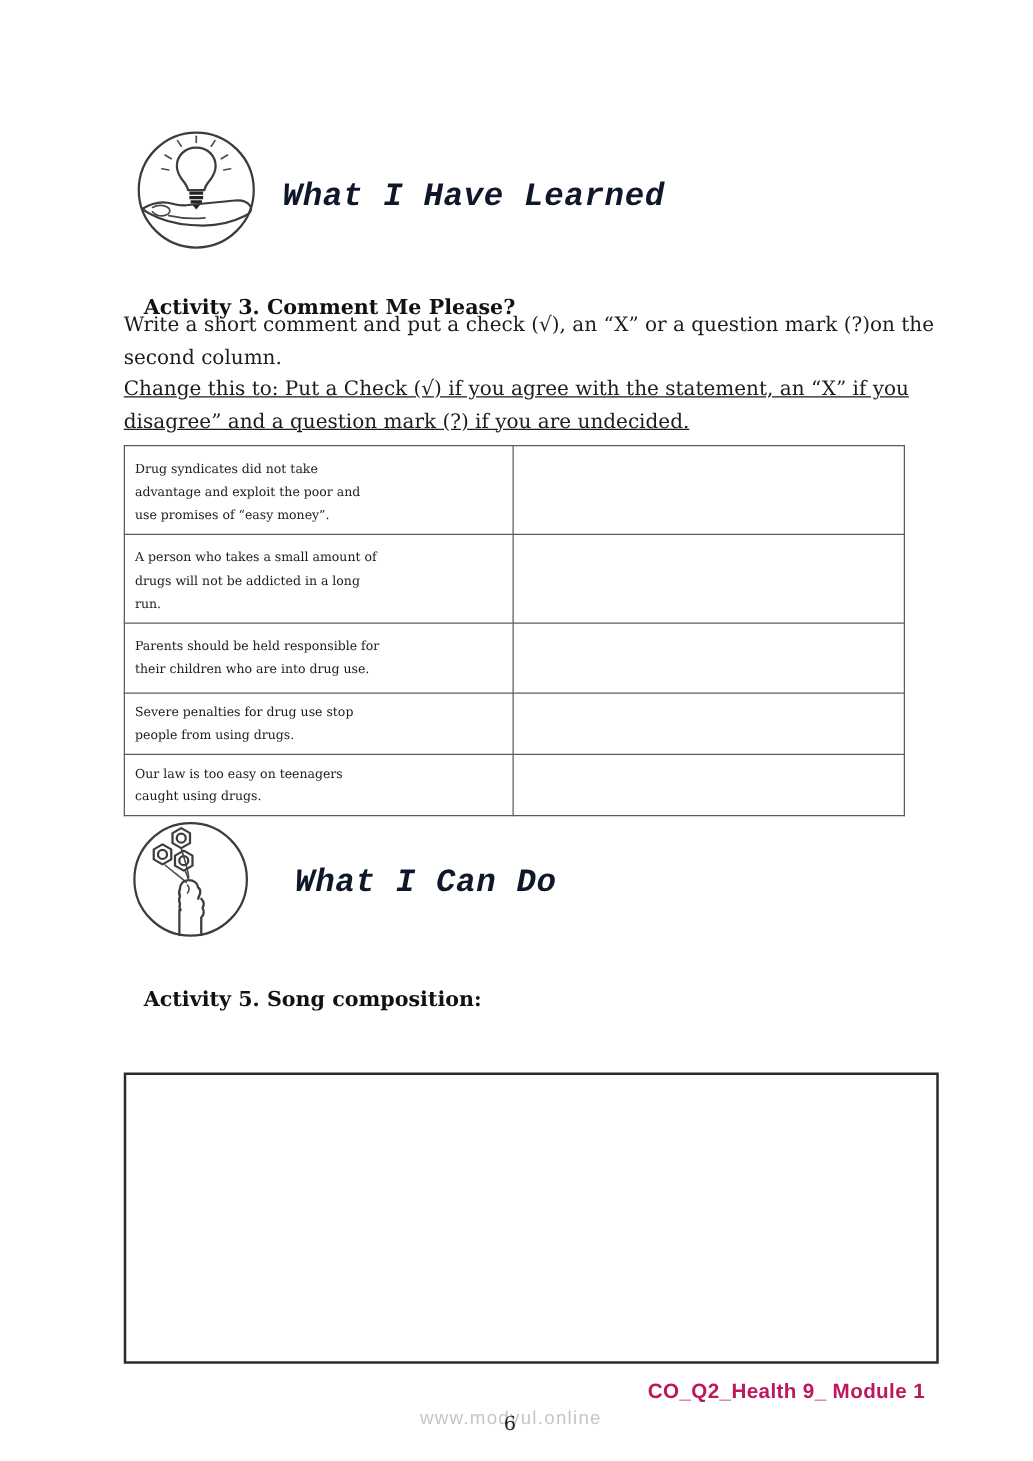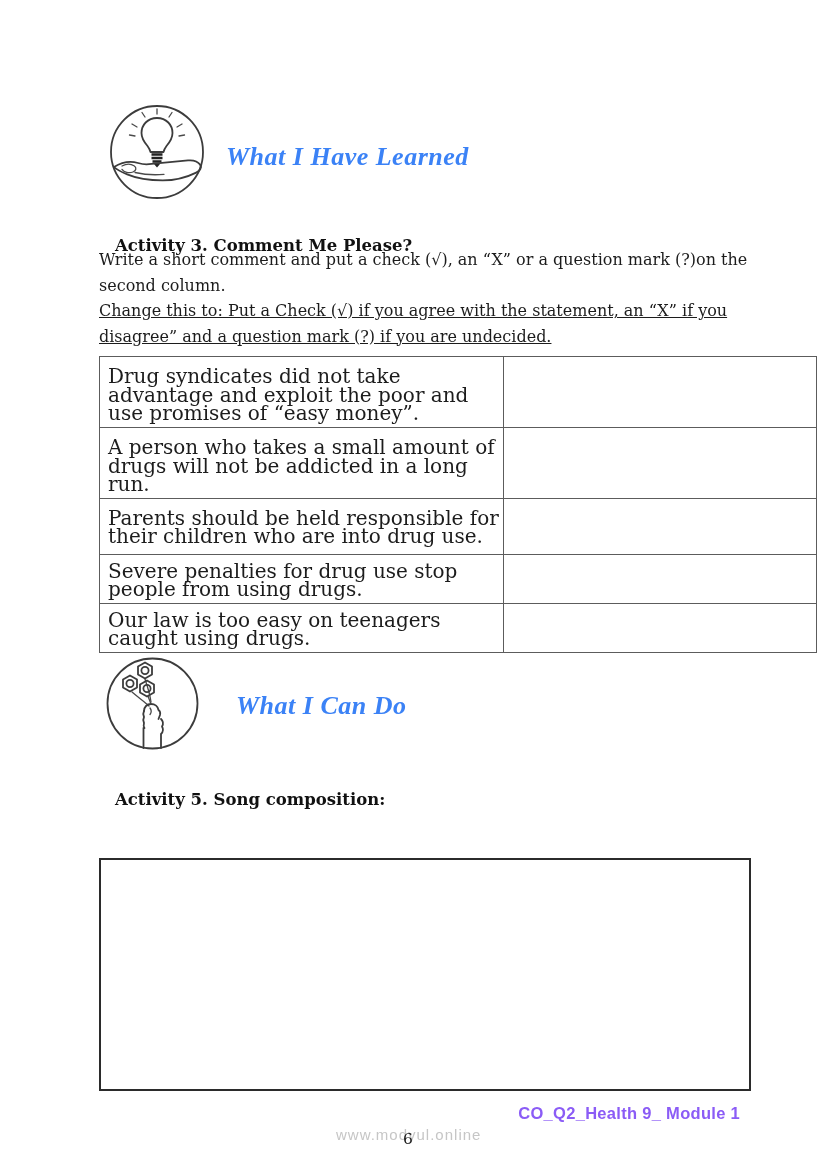--- a/index.html
+++ b/index.html
@@ -9,26 +9,26 @@
     height: 1169px;
     background: #ffffff;
     font-family: "DejaVu Serif", "Liberation Serif", serif;
     color: #1c1c1c;
     overflow: hidden;
   }
   .sec-header { position: absolute; display: flex; align-items: center; }
   .sec-header .icon { display: inline-block; line-height: 0; }
   .sec-title {
     margin: 0;
-    font-family: Liberation Serif, serif;
+    font-family: Liberation Mono, monospace;
     font-weight: bold;
     font-style: italic;
     font-size: 26px;
     letter-spacing: 0.5px;
-    color: #3b82f6;
+    color: #0f172a;
   }
   .hdr-learned { left: 108px; top: 103px; }
   .hdr-learned .sec-title { margin-left: 20px; margin-top: 10px; }
   .hdr-cando  { left: 105px; top: 656px; }
   .hdr-cando .sec-title { margin-left: 36px; margin-top: 4px; }
 
   .activity {
     position: absolute;
     margin: 16px;
     font-size: 16.5px;
@@ -56,21 +56,21 @@
     border-collapse: collapse;
   }
   table.statements-table td {
     border: 1px solid #5c5c5c;
     vertical-align: top;
     box-sizing: border-box;
   }
   td.stmt {
     width: 311px;
     padding: 10px 4px 4px 8px;
-    font-size: 20px;
+    font-size: 10px;
     line-height: 18.5px;
     white-space: pre;
   }
   td.resp { width: 313px; }
   tr.h1 td { height: 71px; }
   tr.h2 td { height: 70px; }
   tr.h3 td { height: 56px; }
   tr.h4 td { height: 44px; }
   tr.h5 td { height: 41px; }
   tr.h4 td.stmt, tr.h5 td.stmt { padding-top: 7px; }
@@ -85,21 +85,21 @@
   }
   .footer-label {
     position: absolute;
     top: 1104px; left: 0;
     width: 740px;
     text-align: right;
     font-family: "Liberation Sans", sans-serif;
     font-weight: bold;
     font-size: 16.5px;
     letter-spacing: 0.3px;
-    color: #8b5cf6;
+    color: #be185d;
   }
   .watermark {
     position: absolute;
     left: 336px; top: 1126px;
     font-family: "Liberation Sans", sans-serif;
     font-size: 15px;
     letter-spacing: 1px;
     color: #c6c6c6;
   }
   .page-number {

